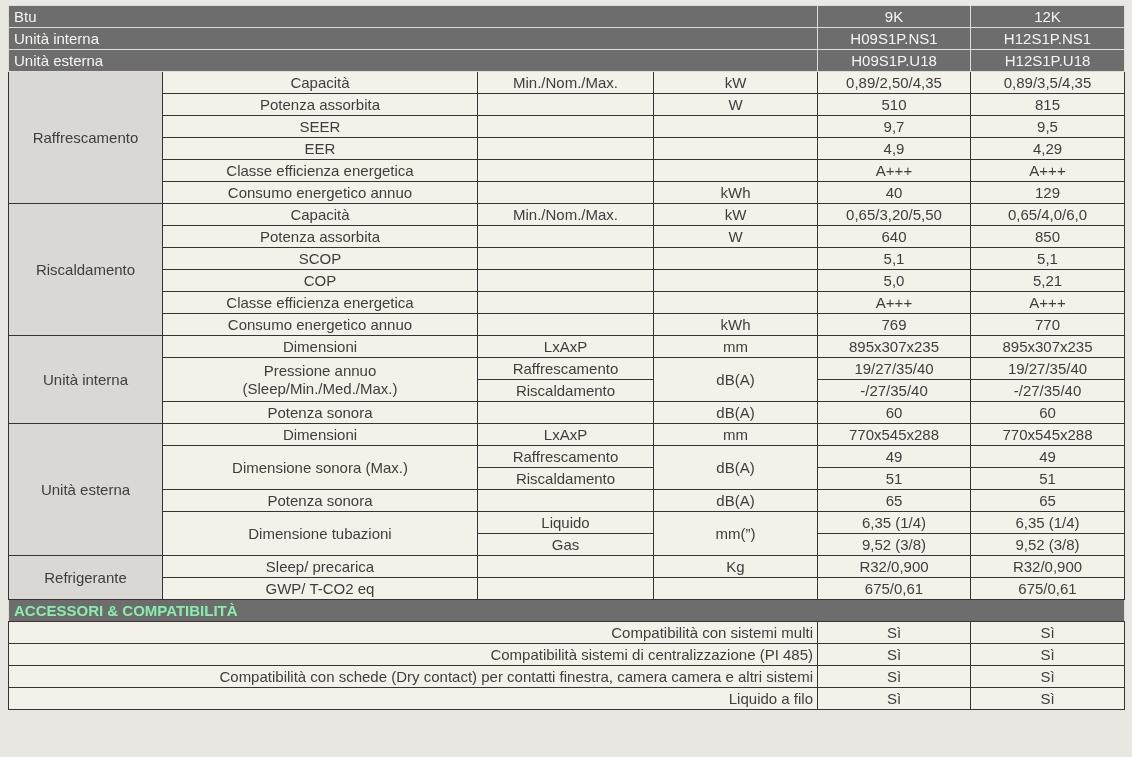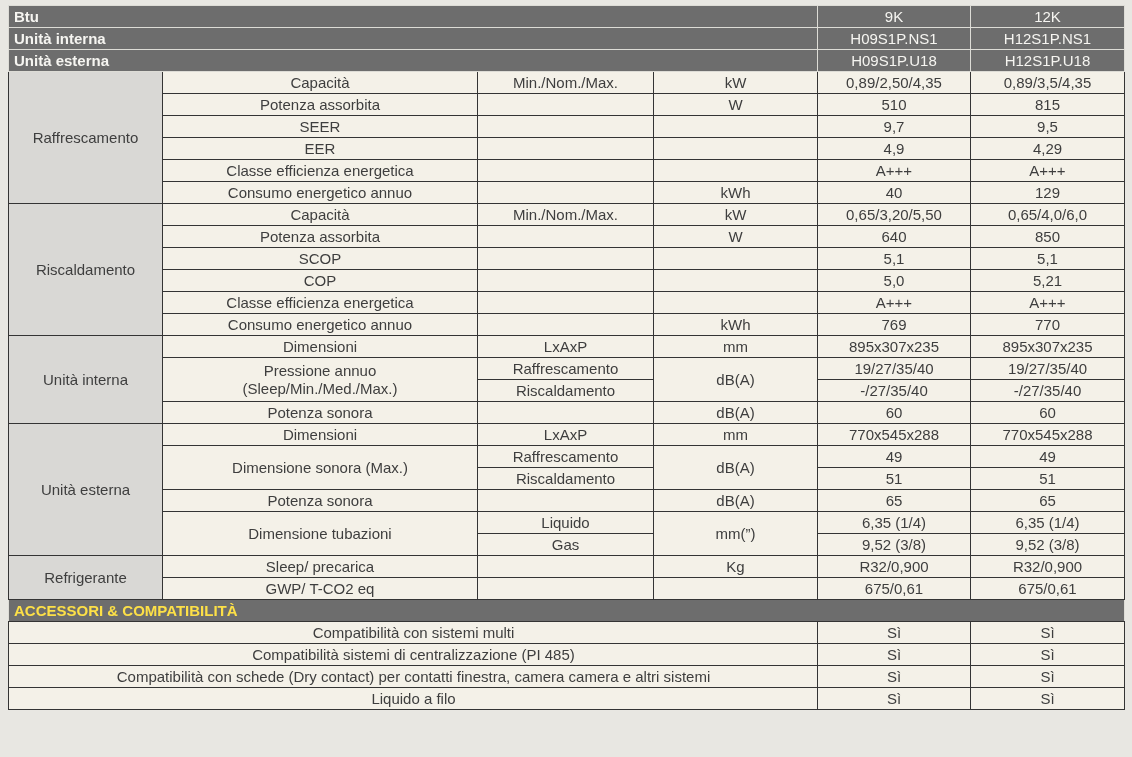--- a/index.html
+++ b/index.html
@@ -27,35 +27,35 @@
     padding: 0 4px;
     overflow: hidden;
   }
   tr.dark td {
     background: #6d6d6d;
     color: #f6f5f1;
     border-color: #dddcd6;
   }
   tr.dark td.hlabel {
     text-align: left;
-    font-weight: bold;
+    font-weight: normal;
     padding-left: 5px;
     margin-top: 17px;
   }
   td.sect {
     background: #d9d8d5;
     text-align: center;
   }
   td.leftlab {
-    text-align: center;
+    text-align: right;
     padding-left: 5px;
   }
   tr.bar td {
     background: #6d6d6d;
-    color: #fde047;
+    color: #86efac;
     font-weight: bold;
     text-align: left;
     padding-left: 5px;
     border-color: #dddcd6;
     border-top-color: #343434;
     border-bottom-color: #343434;
   }
   .two-line span { display: block; }
 </style>
 </head>

